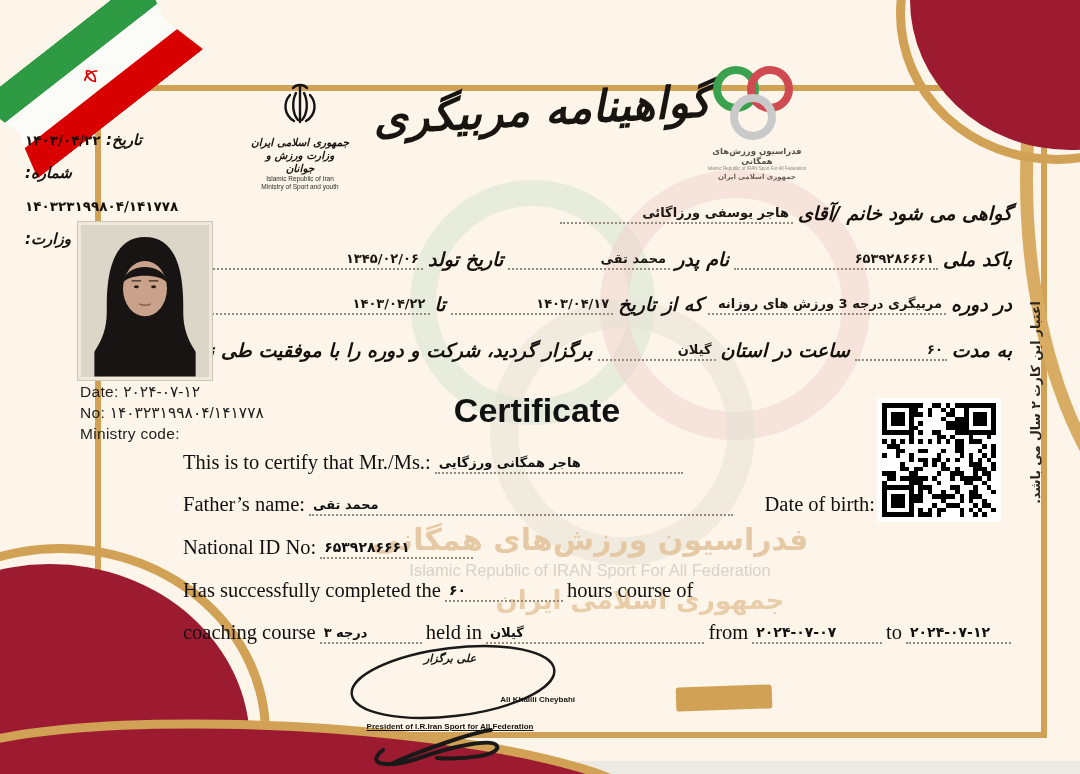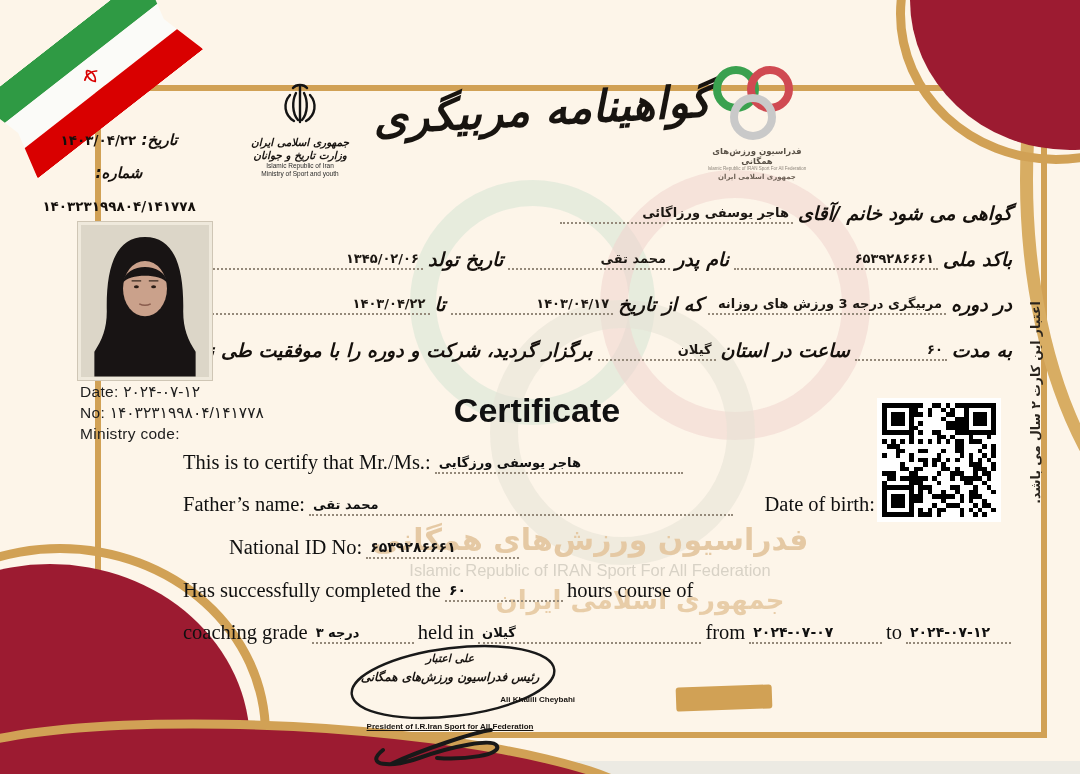--- a/index.html
+++ b/index.html
@@ -34,21 +34,21 @@
   .gold-bar{position:absolute;left:676px;top:686px;width:96px;height:24px;background:var(--gold);transform:rotate(-2deg);border-radius:3px;}
 
   
   .flag{position:absolute;left:-14px;top:28px;width:210px;height:96px;transform:rotate(-38deg);
         clip-path:polygon(0 0,100% 0,94% 50%,100% 100%,0 100%,6% 50%);overflow:hidden;}
   .flag .s{width:100%;height:32px;}
   .flag .s1{background:#2f9a44;}.flag .s2{background:#fbfbf8;display:flex;align-items:center;justify-content:center;}
   .flag .s3{background:#d90000;}
 
   
-  .fa-dates{position:absolute;left:25px;top:124px;width:188px;direction:rtl;text-align:center;
+  .fa-dates{position:absolute;left:25px;top:124px;width:188px;direction:rtl;text-align:left;
             font:italic 700 15px "DejaVu Sans",sans-serif;color:#15100c;line-height:33px;}
   .fa-dates .num{font-style:normal;font-size:13.5px;}
 
   
   .ministry{position:absolute;left:250px;top:82px;width:100px;text-align:center;color:#191512;}
   .ministry .fa{font:italic 700 10.5px "DejaVu Sans",sans-serif;line-height:13px;}
   .ministry .en{font:500 6.5px "Liberation Sans",sans-serif;line-height:8px;color:#2a2a2a;}
 
   
   .title-fa{position:absolute;left:352px;top:84px;width:380px;text-align:center;direction:rtl;
@@ -172,21 +172,21 @@
       <g stroke="#141414" stroke-width="2.4" fill="none" stroke-linecap="round">
         <path d="M23 5 L23 40"></path>
         <path d="M16 6 C19 2 27 2 30 6"></path>
         <path d="M13 13 C6 21 7 33 17 39"></path>
         <path d="M33 13 C40 21 39 33 29 39"></path>
         <path d="M19 11 C15 19 15 31 21 38"></path>
         <path d="M27 11 C31 19 31 31 25 38"></path>
       </g>
     </svg>
     <div class="fa" dir="rtl">جمهوری اسلامی ایران</div>
-    <div class="fa" dir="rtl">وزارت تاریخ و جوانان</div>
+    <div class="fa" dir="rtl">وزارت ورزش و جوانان</div>
     <div class="en">Islamic Republic of Iran</div>
     <div class="en">Ministry of Sport and youth</div>
   </div>
 
   <div class="title-fa">گواهینامه مربیگری</div>
 
   <div class="fed">
     <div class="rings">
       <div class="fr fr-green"></div>
       <div class="fr fr-red"></div>
@@ -884,54 +884,53 @@
         <i class="b"></i>
         <i></i>
         <i class="b"></i>
         <i></i>
         <i></i>
       </div>
   </div>
 
   <div class="e-row" style="top:451px;width:500px;">
     <span class="e-label">This is to certify that Mr./Ms.:</span>
-    <span class="dot e-val">هاجر یوسفی ورزگایی</span>
+    <span class="dot e-val">هاجر همگانی ورزگایی</span>
   </div>
 
   <div class="e-row" style="top:493px;width:692px;">
     <span class="e-label">Father’s name:</span>
     <span class="dot e-val" style="flex:1;">محمد تقی</span>
     <span class="e-label" style="margin-left:28px;">Date of birth:</span>
   </div>
 
-  <div class="e-row" style="top:536px;width:290px;margin-left:46px;">
+  <div class="e-row" style="top:536px;width:290px;">
     <span class="e-label">National ID No:</span>
     <span class="dot e-num">۶۵۳۹۲۸۶۶۶۱</span>
   </div>
 
   <div class="e-row" style="top:579px;width:828px;">
     <span class="e-label">Has successfully completed the</span>
     <span class="dot e-num" style="flex:0 0 118px;">۶۰</span>
     <span class="e-label">hours course of</span>
   </div>
 
   <div class="e-row" style="top:621px;width:828px;">
-    <span class="e-label">coaching grade</span>
+    <span class="e-label">coaching course</span>
     <span class="dot e-val" style="flex:0 0 102px;">درجه ۳</span>
     <span class="e-label">held in</span>
     <span class="dot e-val" style="flex:1.9;">گیلان</span>
     <span class="e-label">from</span>
     <span class="dot e-num" style="flex:1.1;">۲۰۲۴-۰۷-۰۷</span>
     <span class="e-label">to</span>
     <span class="dot e-num" style="flex:0 0 105px;">۲۰۲۴-۰۷-۱۲</span>
   </div>
 
   <div class="sig">
     <svg width="250" height="135" viewBox="0 0 250 135">
       <ellipse cx="128" cy="44" rx="102" ry="34" fill="none" stroke="#191919" stroke-width="2.4" transform="rotate(-7 128 44)"></ellipse>
       <path d="M58 112 C38 128 66 130 94 120 C128 108 168 100 172 108 C176 117 140 122 112 120 M66 126 C96 112 150 94 166 92" fill="none" stroke="#191919" stroke-width="4" stroke-linecap="round"></path>
     </svg>
-    <div class="txt t-fa1">علی اعتبار</div>
-    <div class="txt t-fa2" dir="rtl">رئیس فدراسیون ورزش‌های همگانی</div>
+    <div class="txt t-fa1">علی برگزار</div>
     <div class="txt t-en1">Ali Khalili Cheybahi</div>
     <div class="txt t-en2">President of I.R.Iran Sport for All Federation</div>
   </div>
 </div>
 
 </body></html>

